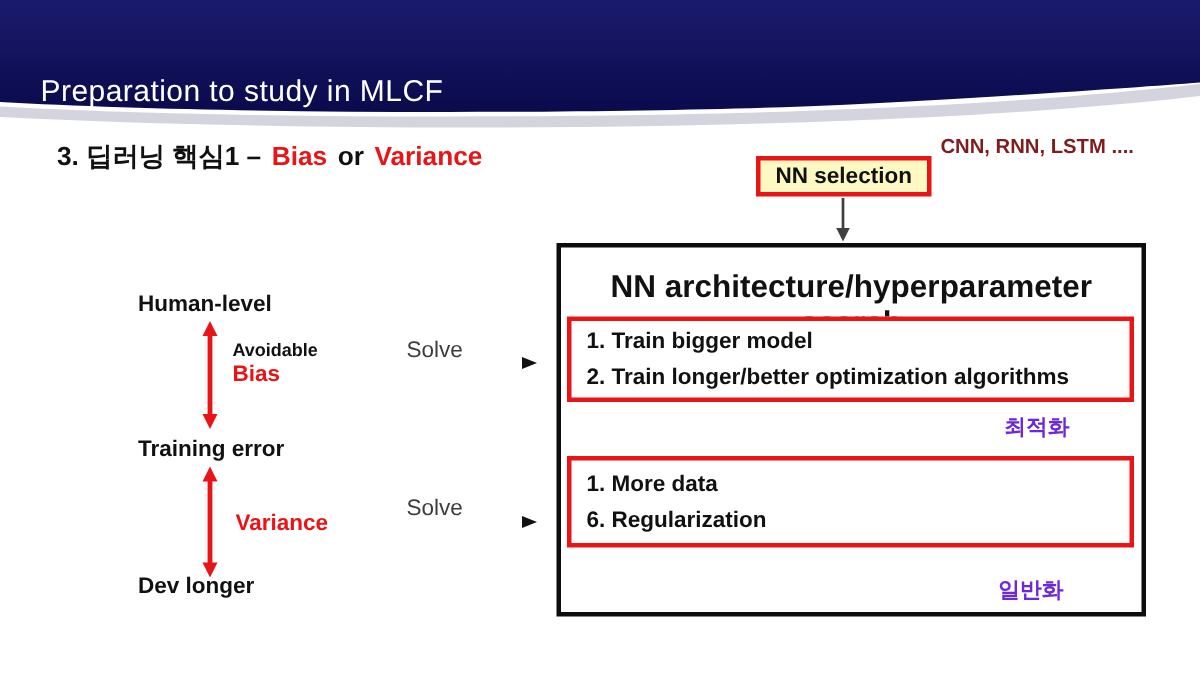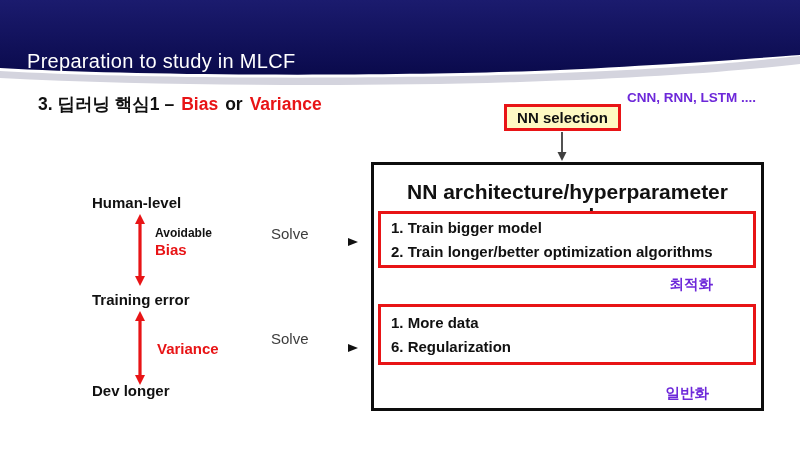--- a/index.html
+++ b/index.html
@@ -10,21 +10,21 @@
   .abs{position:absolute;}
   
   .header-svg{position:absolute;left:0;top:0;}
   .header-title{
     left:27px;top:24px;font-size:20px;font-weight:400;color:#ffffff;letter-spacing:.3px;margin-top:26px;
   }
   
   .heading{left:38px;top:92px;font-size:17.5px;font-weight:bold;white-space:nowrap;}
   .heading .red{color:#e81416;}
   .heading .gap{display:inline-block;width:7px;}
-  .cnn-note{left:627px;top:90px;font-size:13.5px;font-weight:bold;color:#6d28d9;white-space:nowrap;}
+  .cnn-note{left:627px;top:90px;font-size:13.5px;font-weight:bold;color:#7f1d1d;white-space:nowrap;}
   
   .nn-selection{
     left:504px;top:104px;width:111px;height:21px;border:3px solid #e81416;background:#fef9c3;
     display:flex;align-items:center;justify-content:center;font-size:15px;font-weight:bold;
   }
   
   .main-box{
     left:371px;top:162px;width:387px;height:243px;border:3px solid #0d0d0d;background:#fff;
   }
   .main-box-title{

